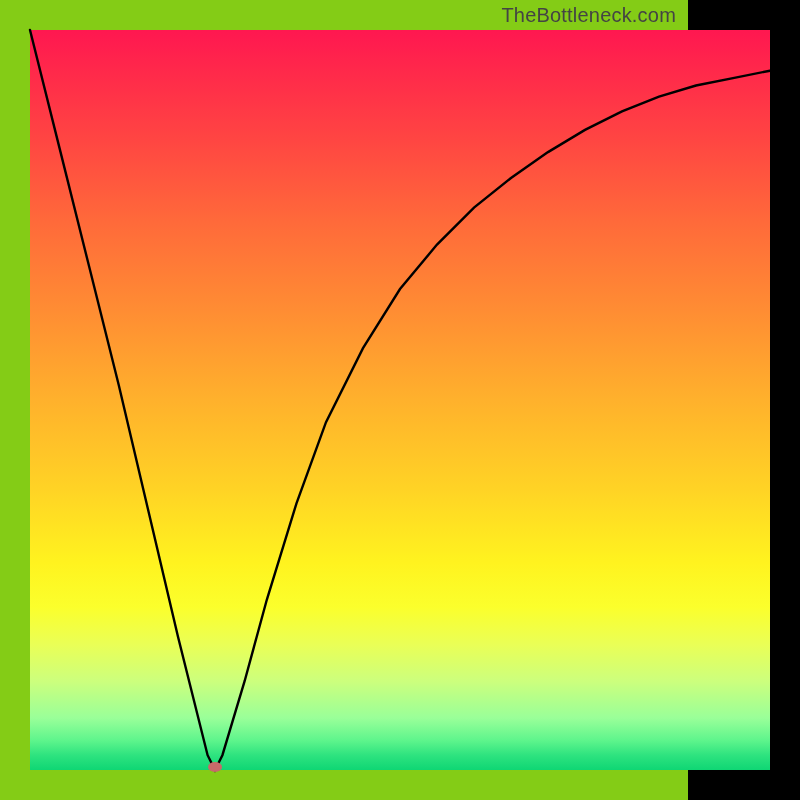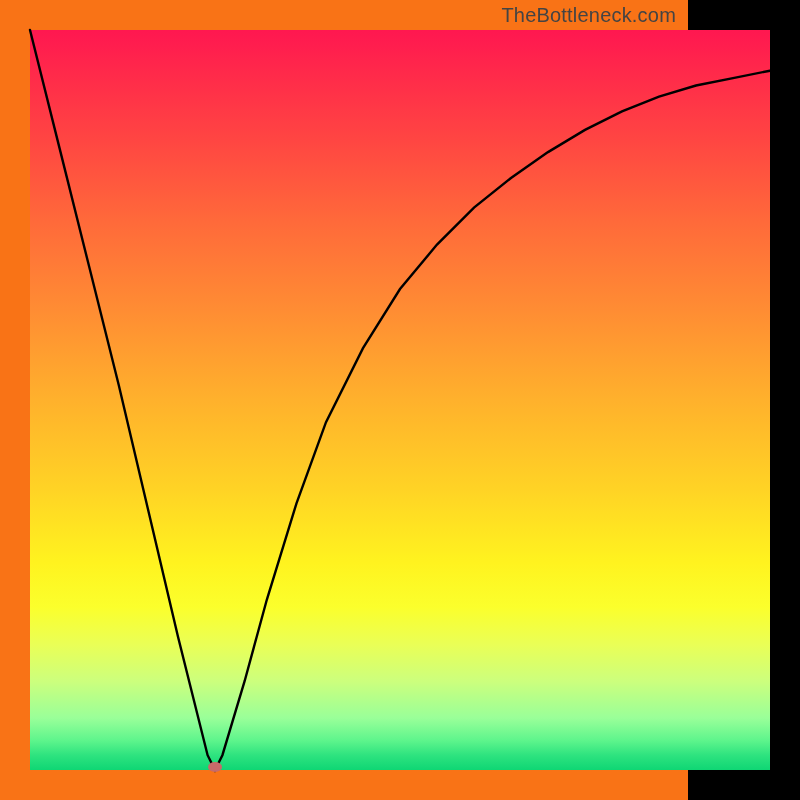--- a/index.html
+++ b/index.html
@@ -8,21 +8,21 @@
     width: 800px;
     height: 800px;
     overflow: hidden;
     background: #000;
     font-family: Arial, Helvetica, sans-serif;
   }
   .frame {
     position: relative;
     width: 688px;
     height: 800px;
-    background: #f97316;
+    background: #84cc16;
   }
   .plot-area {
     position: absolute;
     left: 30px;
     top: 30px;
     width: 740px;
     height: 740px;
     background: linear-gradient(to bottom,
       #ff1750 0%,
       #ff2a4a 6%,

